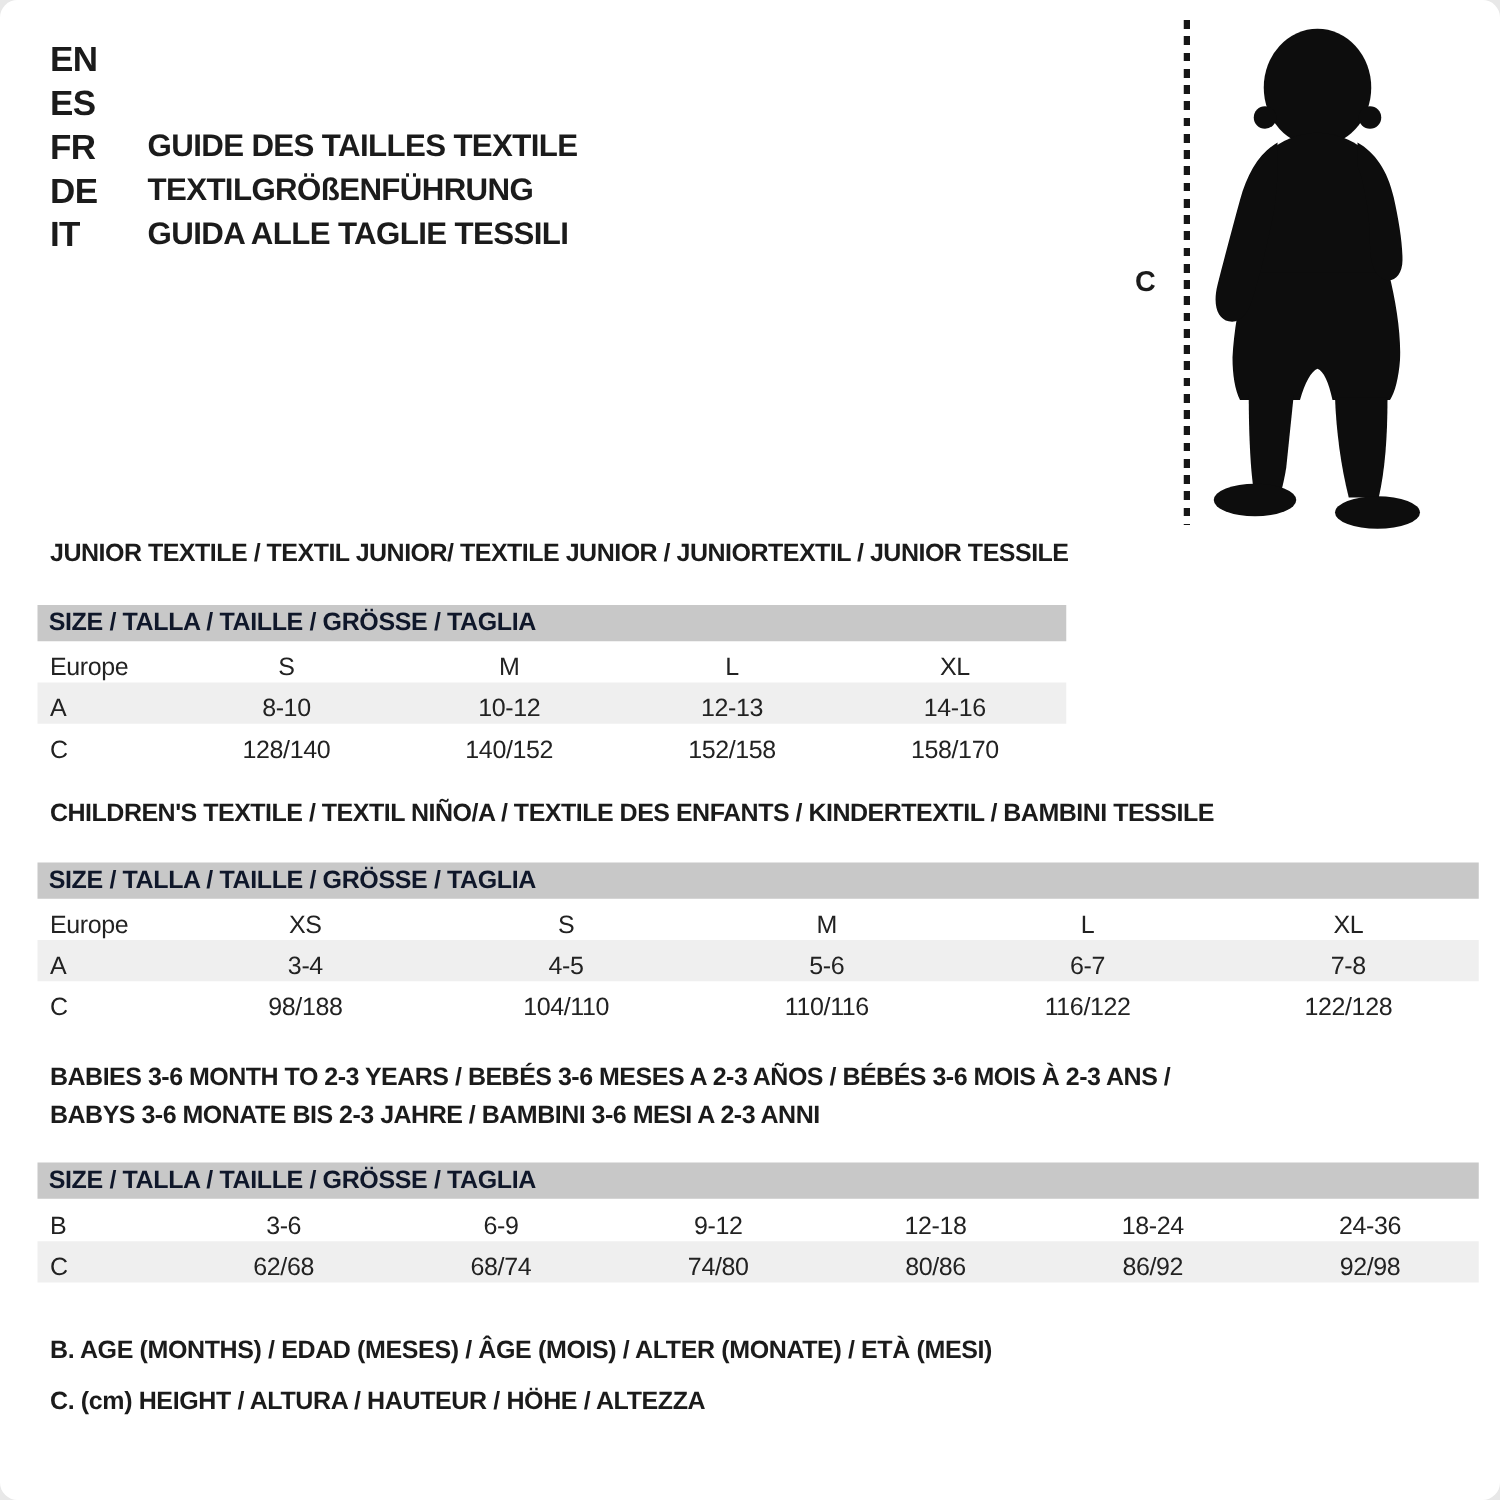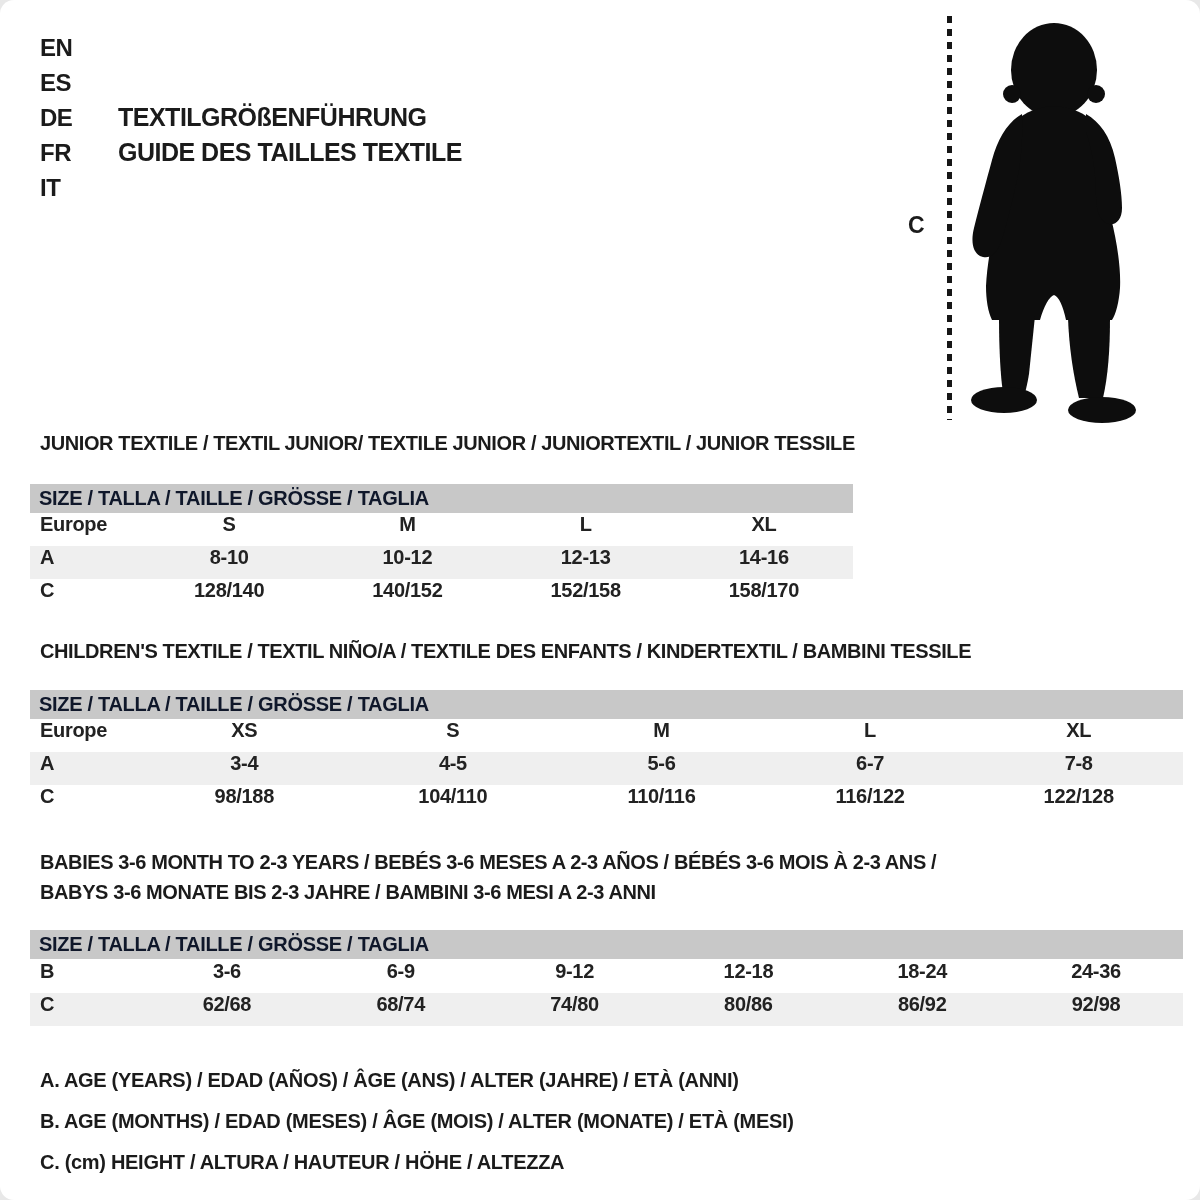--- a/index.html
+++ b/index.html
@@ -4,21 +4,21 @@
 <style>
   html,body{margin:0;padding:0;background:#e8e8e8;}
   .page{
     position:relative;width:1200px;height:1200px;background:#ffffff;
     font-family:"Liberation Sans",sans-serif;color:#1b1b1b;overflow:hidden;
     border-radius:14px;
   }
   
   .langs{position:absolute;left:40px;top:30px;}
   .lang-row{display:flex;height:35px;align-items:center;}
-  .lang-code{width:78px;font-weight:700;font-size:24px;letter-spacing:-0.5px;}
+  .lang-code{width:78px;font-weight:700;font-size:28px;letter-spacing:-0.5px;}
   .lang-title{font-weight:700;font-size:25px;letter-spacing:-0.5px;white-space:nowrap;}
 
   
   .height-line{position:absolute;left:947px;top:16px;width:5px;height:404px;
     background:repeating-linear-gradient(to bottom,#161616 0 7px,transparent 7px 13px);}
   .height-label{position:absolute;left:908px;top:212px;font-size:23px;font-weight:700;}
   .silhouette{position:absolute;left:962px;top:18px;}
 
   
   .section-heading{position:absolute;left:40px;font-size:20px;font-weight:700;
@@ -33,21 +33,21 @@
     box-sizing:border-box;letter-spacing:-0.3px;}
   #bar-junior{top:484px;width:823px;}
   #bar-children{top:690px;width:1153px;}
   #bar-babies{top:930px;width:1153px;}
 
   
   .ttable{position:absolute;left:30px;}
   #t-junior{top:513px;width:823px;}
   #t-children{top:719px;width:1153px;}
   #t-babies{top:960px;width:1153px;}
-  .trow{display:flex;height:33px;align-items:flex-start;font-size:20px;font-weight:700;
+  .trow{display:flex;height:33px;align-items:flex-end;font-size:20px;font-weight:400;
     letter-spacing:-0.3px;color:#222;}
   .trow.alt{background:#efefef;}
   .tlabel{width:110px;padding-left:10px;box-sizing:border-box;text-align:left;}
   .tcell{flex:1;text-align:center;}
 
   
   .legend{position:absolute;left:40px;top:1060px;}
   .legend-line{height:41px;display:flex;align-items:center;font-size:20px;font-weight:700;
     letter-spacing:-0.3px;white-space:nowrap;}
 </style>
@@ -57,29 +57,30 @@
 <div class="page">
 
   <div class="langs">
     <div class="lang-row">
       <span class="lang-code">EN</span>
     </div>
     <div class="lang-row">
       <span class="lang-code">ES</span>
     </div>
     <div class="lang-row">
+      <span class="lang-code">FR</span>
+      <span class="lang-title">GUIDE DES TAILLES TEXTILE</span>
+    </div>
+    <div class="lang-row">
       <span class="lang-code">DE</span>
       <span class="lang-title">TEXTILGRÖßENFÜHRUNG</span>
     </div>
     <div class="lang-row">
-      <span class="lang-code">FR</span>
-      <span class="lang-title">GUIDE DES TAILLES TEXTILE</span>
-    </div>
-    <div class="lang-row">
       <span class="lang-code">IT</span>
+      <span class="lang-title">GUIDA ALLE TAGLIE TESSILI</span>
     </div>
   </div>
 
   <div class="height-line"></div>
   <div class="height-label">C</div>
   <svg class="silhouette" width="180" height="406" viewBox="0 0 180 406" xmlns="http://www.w3.org/2000/svg">
     <g fill="#0d0d0d">
       <ellipse cx="92" cy="52" rx="43" ry="47"></ellipse>
       <circle cx="50" cy="76" r="9"></circle>
       <circle cx="134" cy="76" r="9"></circle>
@@ -169,18 +170,17 @@
       <span class="tcell">62/68</span>
       <span class="tcell">68/74</span>
       <span class="tcell">74/80</span>
       <span class="tcell">80/86</span>
       <span class="tcell">86/92</span>
       <span class="tcell">92/98</span>
     </div>
   </div>
 
   <div class="legend">
-    <div class="legend-line">A. AGE (YEARS) / EDAD (AÑOS) / ÂGE (ANS) / ALTER (JAHRE) / ETÀ (ANNI)</div>
     <div class="legend-line">B. AGE (MONTHS) / EDAD (MESES) / ÂGE (MOIS) / ALTER (MONATE) / ETÀ (MESI)</div>
     <div class="legend-line">C. (cm) HEIGHT / ALTURA / HAUTEUR / HÖHE / ALTEZZA</div>
   </div>
 
 </div>
 
 </body></html>

